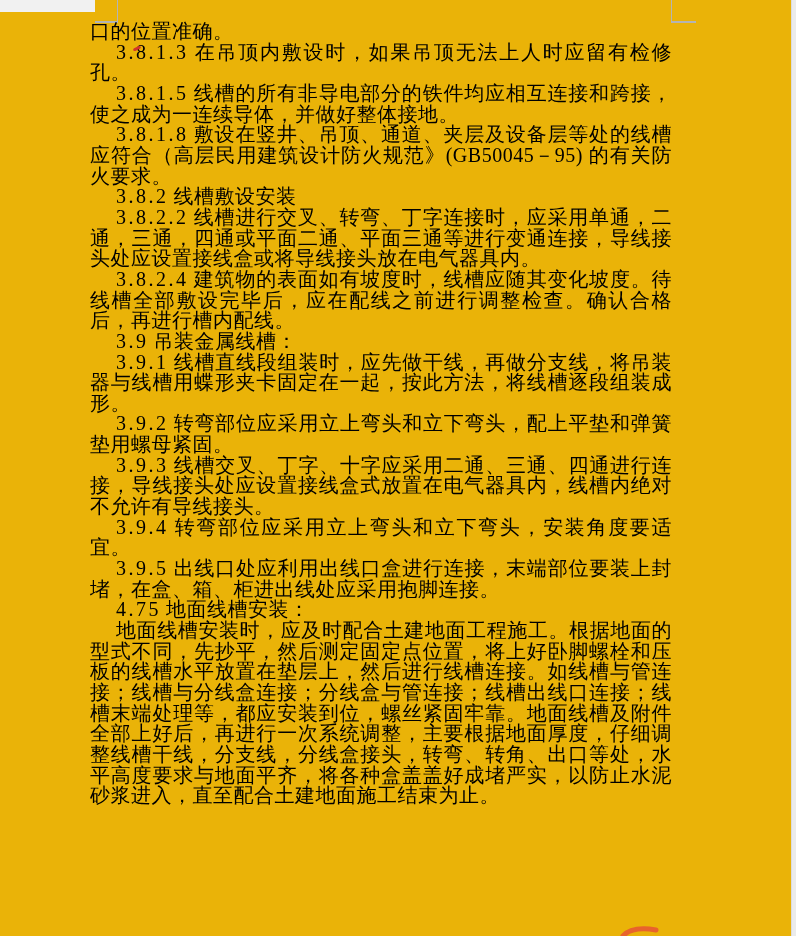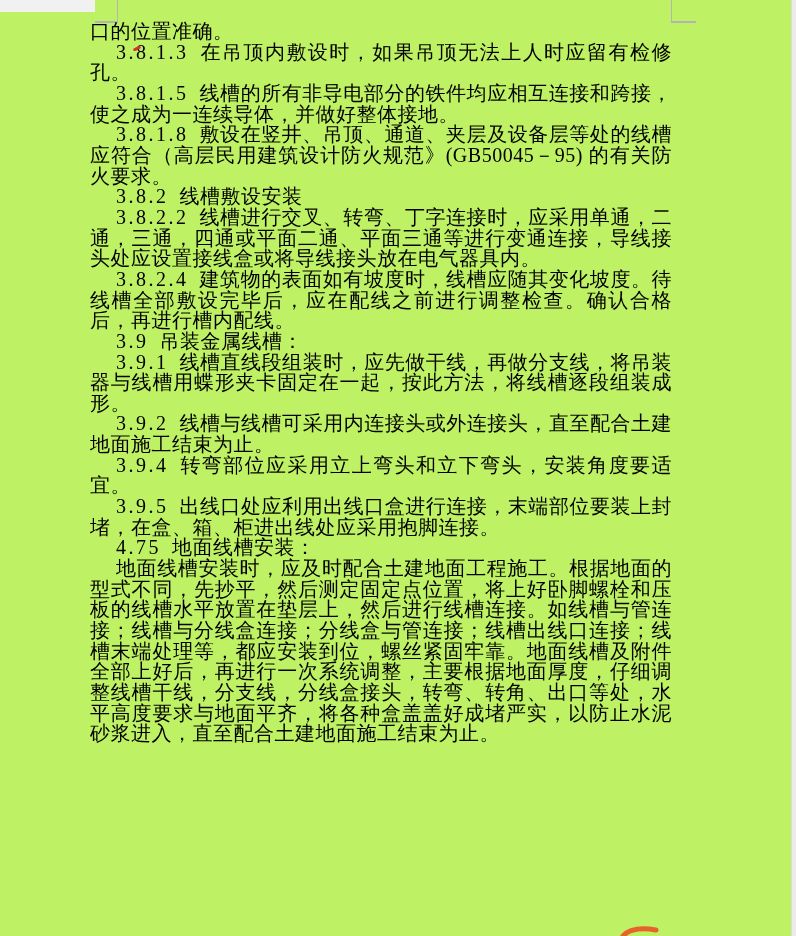--- a/index.html
+++ b/index.html
@@ -2,21 +2,21 @@
 <html><head>
 <meta charset="utf-8">
 <style>
   html, body {
     margin: 0; padding: 0;
     width: 796px; height: 936px;
     overflow: hidden;
     background: #ffffff;
     font-family: "Liberation Serif", "DejaVu Serif", serif;
   }
-  .stage { position: relative; width: 796px; height: 936px; background: #bef264; }
+  .stage { position: relative; width: 796px; height: 936px; background: #eab308; }
 
   
   .corner-shade {
     position: absolute; left: 0; top: 0; width: 95px; height: 12px;
     background: #f1f1f1;
   }
   .edge-gutter {
     position: absolute; right: 0; top: 0; width: 5px; height: 936px;
     background: #ebebeb; border-left: 1px solid #dcdcdc; box-sizing: border-box;
   }
@@ -33,21 +33,21 @@
     position: absolute; left: 90px; top: 21px; width: 582px;
     color: #000;
     font-size: 20px; line-height: 20.65px;
     text-align: justify;
     letter-spacing: 0.5px;
   }
   .doc-body p { margin: 0; padding: 0; }
   .doc-body p.ind { text-indent: 26px; }
   .num {
     letter-spacing: 2.5px;
-    margin-right: 11px;
+    margin-right: 5px;
     white-space: nowrap;
   }
 
   
   .spell-mark {
     position: absolute; left: 133px; top: 47px; width: 8px; height: 3px;
     background: #d2362a; transform: rotate(-24deg); border-radius: 2px;
   }
   
   .annotation { position: absolute; left: 618px; top: 924px; }
@@ -68,21 +68,22 @@
   <div class="doc-body">
       <p class=""><span>口的位置准确。</span></p>
       <p class="ind"><span class="num">3.8.1.3</span><span>在吊顶内敷设时，如果吊顶无法上人时应留有检修孔。</span></p>
       <p class="ind"><span class="num">3.8.1.5</span><span>线槽的所有非导电部分的铁件均应相互连接和跨接，使之成为一连续导体，并做好整体接地。</span></p>
       <p class="ind"><span class="num">3.8.1.8</span><span>敷设在竖井、吊顶、通道、夹层及设备层等处的线槽应符合（高层民用建筑设计防火规范》(GB50045－95) 的有关防火要求。</span></p>
       <p class="ind"><span class="num">3.8.2</span><span>线槽敷设安装</span></p>
       <p class="ind"><span class="num">3.8.2.2</span><span>线槽进行交叉、转弯、丁字连接时，应采用单通，二通，三通，四通或平面二通、平面三通等进行变通连接，导线接头处应设置接线盒或将导线接头放在电气器具内。</span></p>
       <p class="ind"><span class="num">3.8.2.4</span><span>建筑物的表面如有坡度时，线槽应随其变化坡度。待线槽全部敷设完毕后，应在配线之前进行调整检查。确认合格后，再进行槽内配线。</span></p>
       <p class="ind"><span class="num">3.9</span><span>吊装金属线槽：</span></p>
       <p class="ind"><span class="num">3.9.1</span><span>线槽直线段组装时，应先做干线，再做分支线，将吊装器与线槽用蝶形夹卡固定在一起，按此方法，将线槽逐段组装成形。</span></p>
-      <p class="ind"><span class="num">3.9.2</span><span>线槽与线槽可采用内连接头或外连接头，直至配合土建地面施工结束为止。</span></p>
+      <p class="ind"><span class="num">3.9.2</span><span>转弯部位应采用立上弯头和立下弯头，配上平垫和弹簧垫用螺母紧固。</span></p>
+      <p class="ind"><span class="num">3.9.3</span><span>线槽交叉、丁字、十字应采用二通、三通、四通进行连接，导线接头处应设置接线盒式放置在电气器具内，线槽内绝对不允许有导线接头。</span></p>
       <p class="ind"><span class="num">3.9.4</span><span>转弯部位应采用立上弯头和立下弯头，安装角度要适宜。</span></p>
       <p class="ind"><span class="num">3.9.5</span><span>出线口处应利用出线口盒进行连接，末端部位要装上封堵，在盒、箱、柜进出线处应采用抱脚连接。</span></p>
       <p class="ind"><span class="num">4.75</span><span>地面线槽安装：</span></p>
       <p class="ind"><span>地面线槽安装时，应及时配合土建地面工程施工。根据地面的型式不同，先抄平，然后测定固定点位置，将上好卧脚螺栓和压板的线槽水平放置在垫层上，然后进行线槽连接。如线槽与管连接；线槽与分线盒连接；分线盒与管连接；线槽出线口连接；线槽末端处理等，都应安装到位，螺丝紧固牢靠。地面线槽及附件全部上好后，再进行一次系统调整，主要根据地面厚度，仔细调整线槽干线，分支线，分线盒接头，转弯、转角、出口等处，水平高度要求与地面平齐，将各种盒盖盖好成堵严实，以防止水泥砂浆进入，直至配合土建地面施工结束为止。</span></p>
     </div>
 
   <div class="spell-mark"></div>
 
   <svg class="annotation" width="42" height="12" viewBox="0 0 42 12">
     <path d="M 5 12 Q 14 2 38 6" fill="none" stroke="#e8632c" stroke-width="5" stroke-linecap="round"></path>

